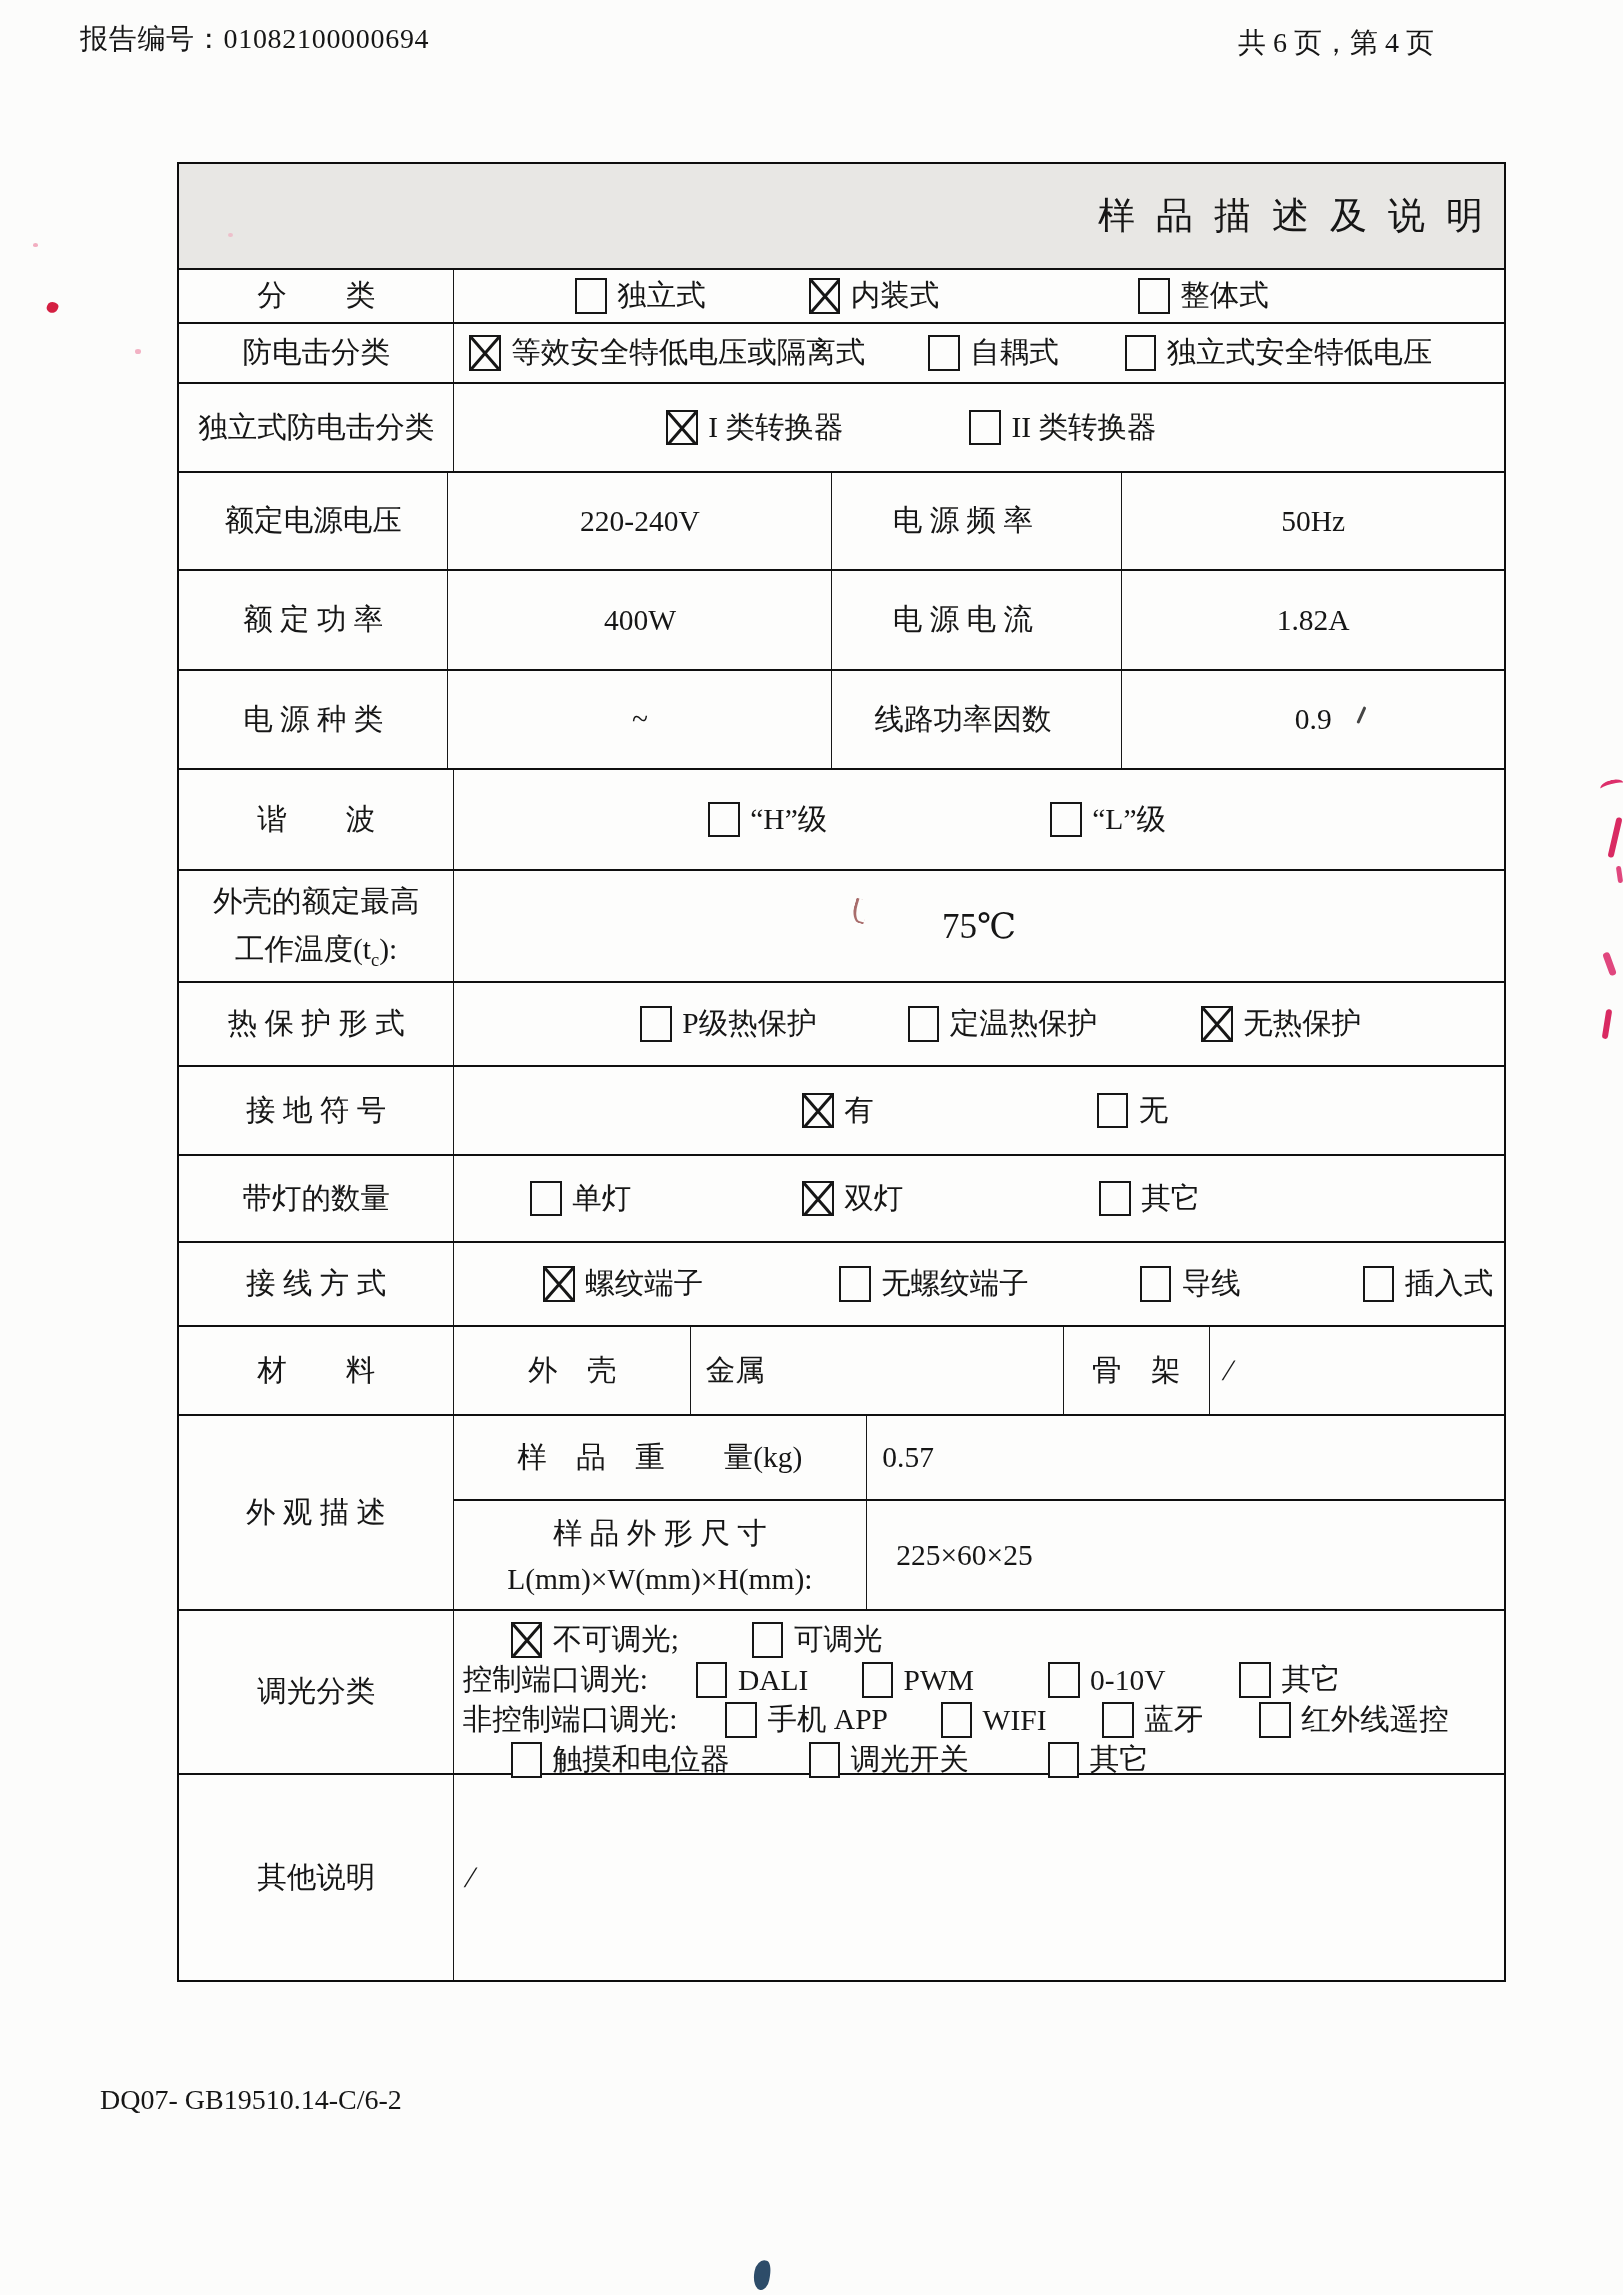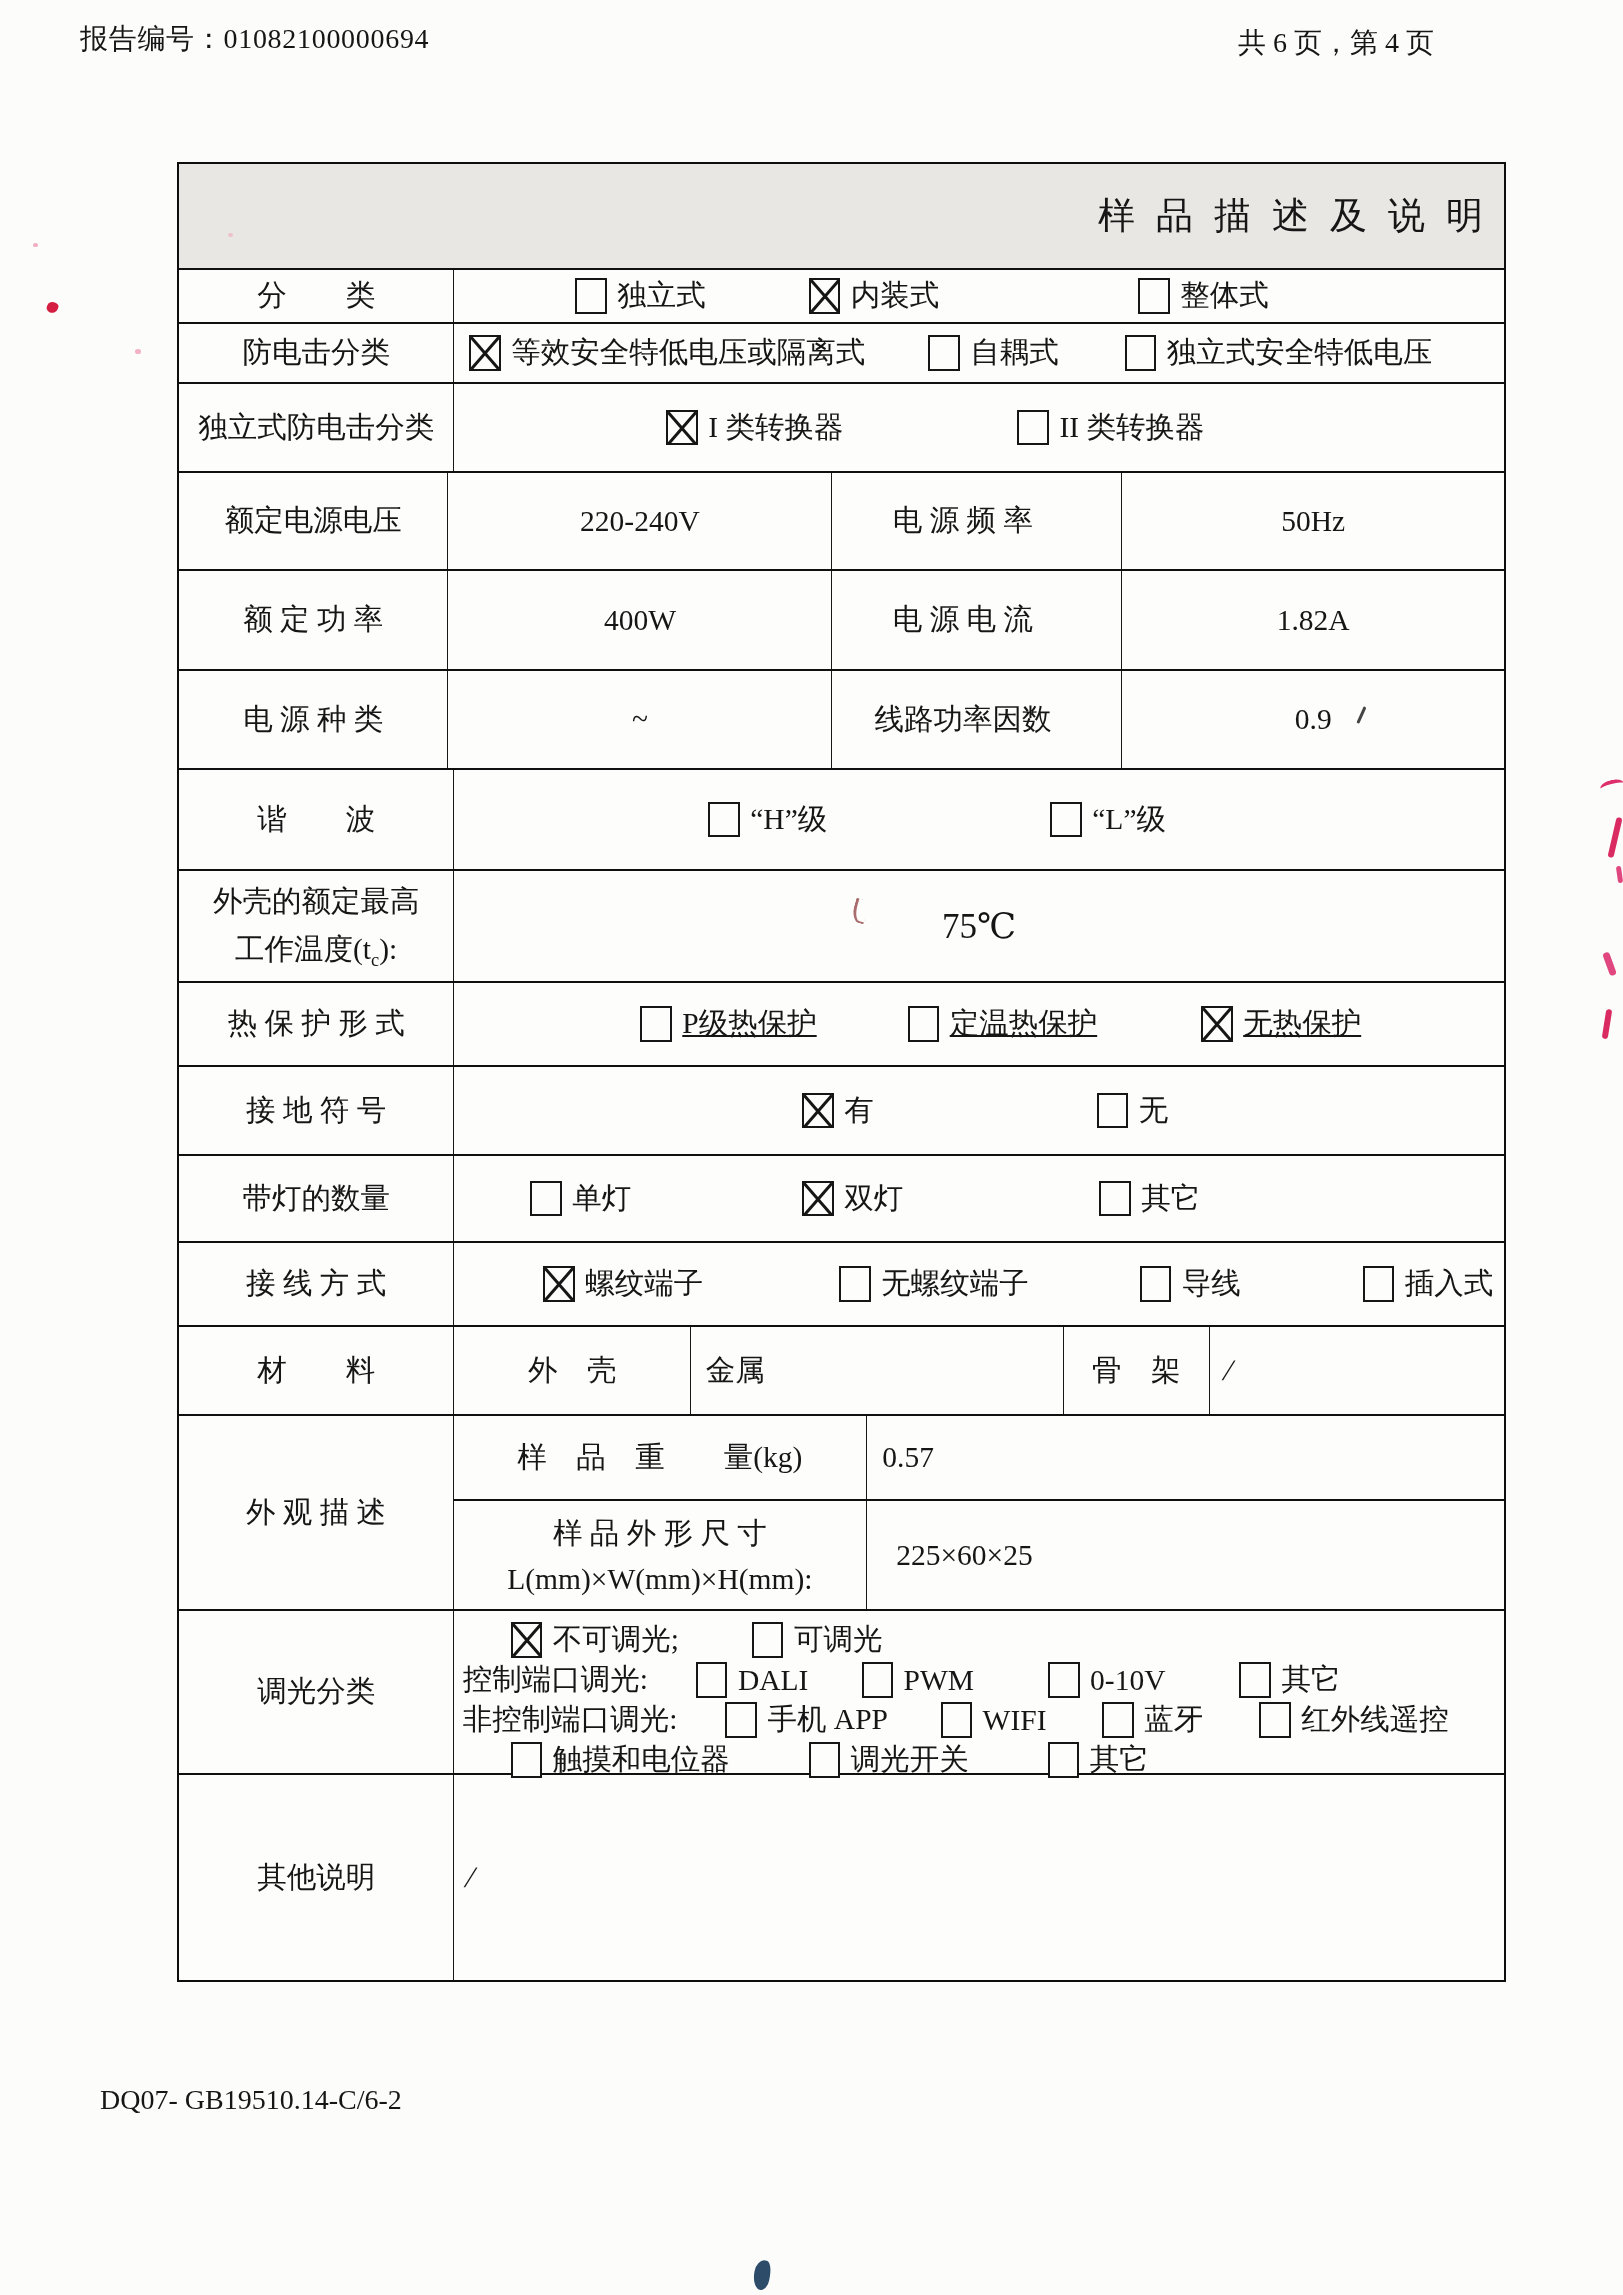--- a/index.html
+++ b/index.html
@@ -47,25 +47,25 @@
   }
   .cb.on::before{transform:translate(-50%,-50%) rotate(49deg);}
   .cb.on::after{transform:translate(-50%,-50%) rotate(-49deg);}
   
   .o-class{padding-left:121px;}
   .o-class .opt:nth-child(2){margin-left:103px;}
   .o-class .opt:nth-child(3){margin-left:199px;}
   .o-shock{padding-left:15px;}
   .o-shock .opt:nth-child(2){margin-left:63px;}
   .o-shock .opt:nth-child(3){margin-left:66px;}
-  .o-indshock{padding-left:212px;gap:48px;}
+  .o-indshock{padding-left:212px;}
   .o-indshock .opt:nth-child(2){margin-left:126px;}
   .o-harm{padding-left:254px;}
   .o-harm .opt:nth-child(2){margin-left:223px;}
-  .o-therm{padding-left:186px;text-decoration:underline;}
+  .o-therm{padding-left:186px;}
   .o-therm .opt:nth-child(2){margin-left:91px;}
   .o-therm .opt:nth-child(3){margin-left:104px;}
   .o-ground{padding-left:348px;}
   .o-ground .opt:nth-child(2){margin-left:223px;}
   .o-lamps{padding-left:76px;}
   .o-lamps .opt:nth-child(2){margin-left:171px;}
   .o-lamps .opt:nth-child(3){margin-left:196px;}
   .o-wire{padding-left:89px;}
   .o-wire .opt:nth-child(2){margin-left:136px;}
   .o-wire .opt:nth-child(3){margin-left:111px;}

